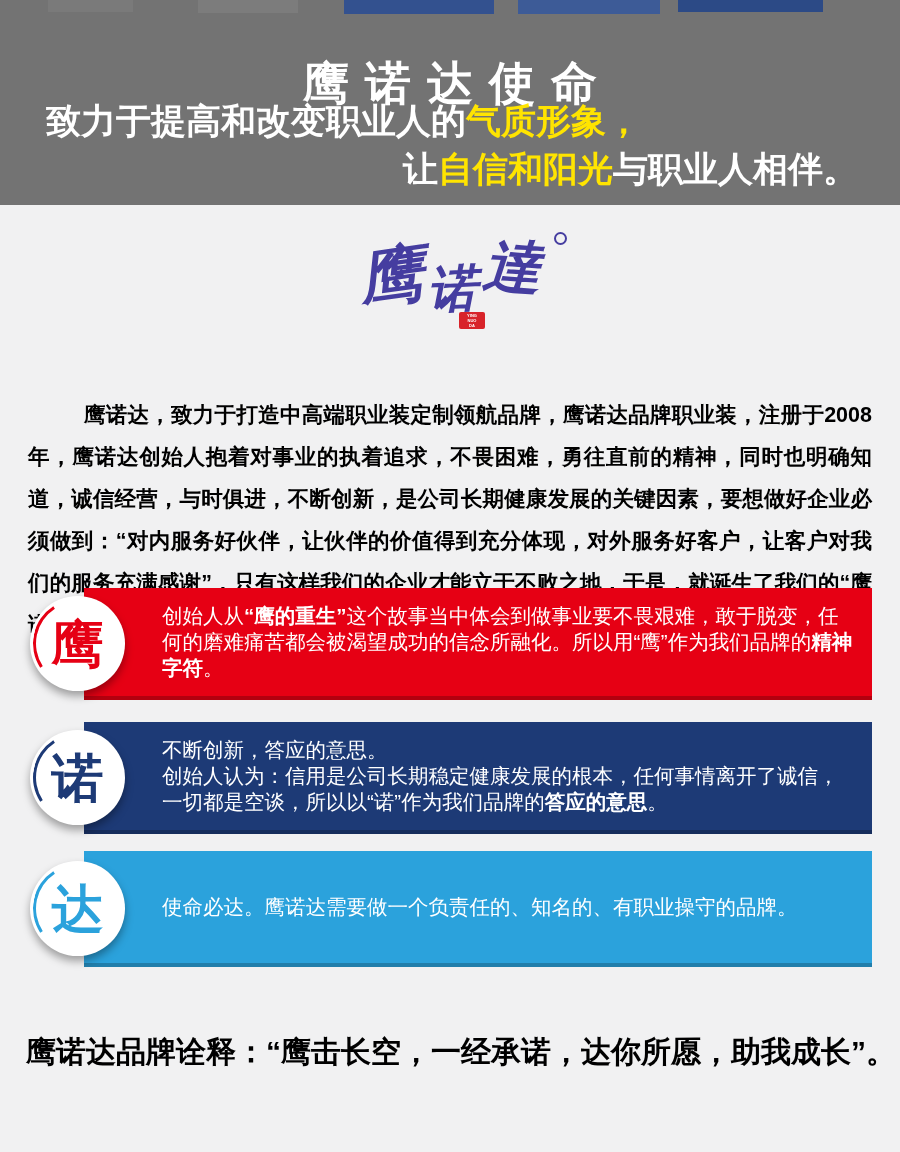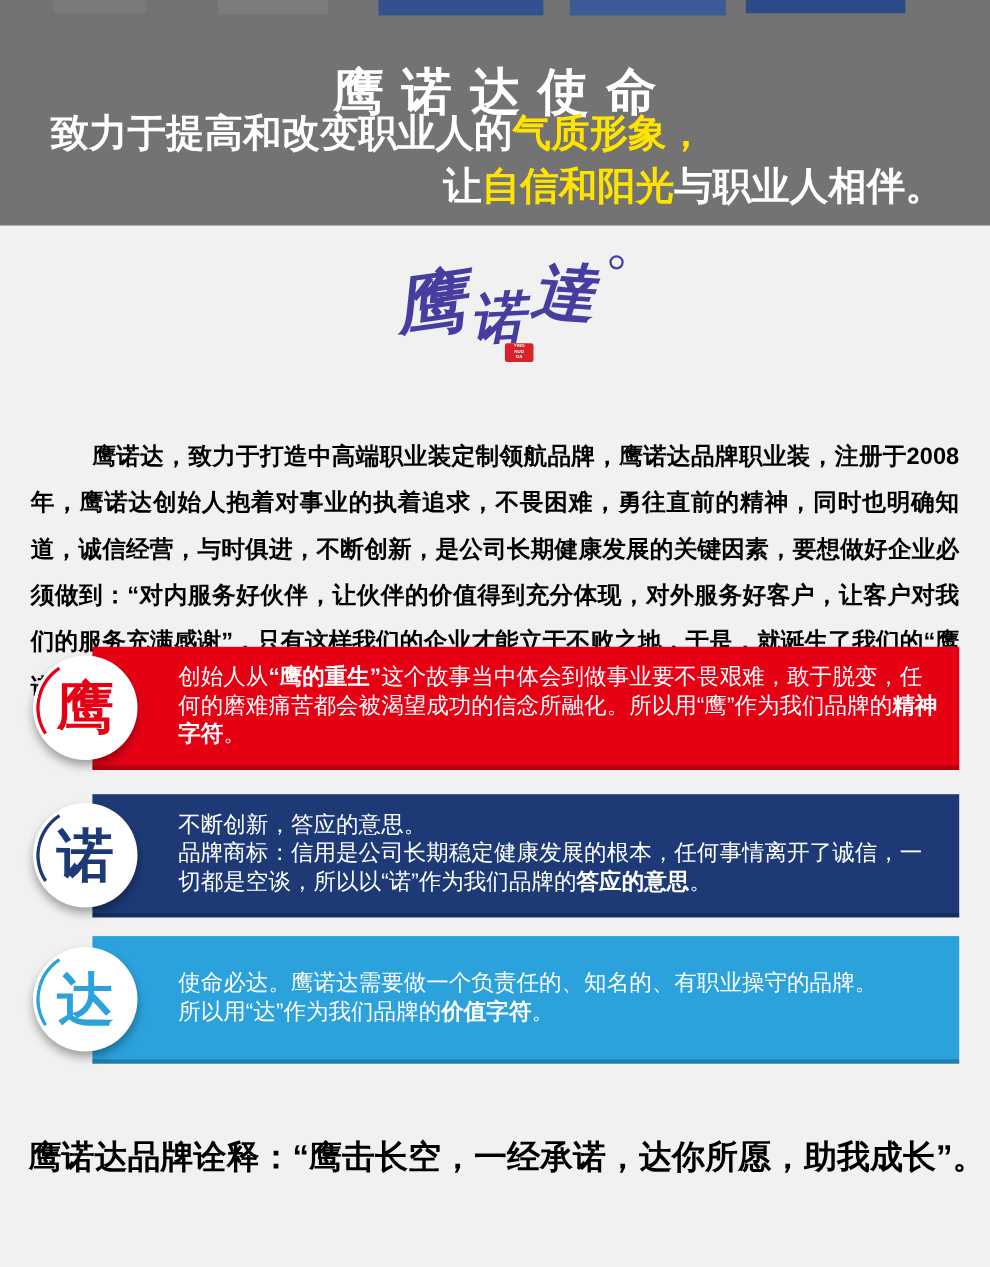--- a/index.html
+++ b/index.html
@@ -104,28 +104,27 @@
     </div>
 </section>
 
 <section class="banner b2" style="background: rgb(29, 58, 118);">
   <div class="coin">
     <span class="coin-arc" style="border-left-color: rgb(29, 58, 118);"></span>
     <span class="coin-char" style="color: rgb(29, 58, 118);">诺</span>
   </div>
   <div class="banner-text">
       <p><span>不断创新，答应的意思。</span></p>
-      <p><span>品牌商标：信用是公司长期稳定健康发展的根本，任何事情离开了诚信，一切都是空谈，所以以“诺”作为我们品牌的</span><span class="seg-bold">答应的意思</span><span>。</span></p>
+      <p><span>创始人认为：信用是公司长期稳定健康发展的根本，任何事情离开了诚信，一切都是空谈，所以以“诺”作为我们品牌的</span><span class="seg-bold">答应的意思</span><span>。</span></p>
     </div>
 </section>
 
 <section class="banner b3" style="background: rgb(43, 162, 220);">
   <div class="coin">
     <span class="coin-arc" style="border-left-color: rgb(43, 162, 220);"></span>
     <span class="coin-char" style="color: rgb(43, 162, 220);">达</span>
   </div>
   <div class="banner-text">
       <p><span>使命必达。鹰诺达需要做一个负责任的、知名的、有职业操守的品牌。</span></p>
-      <p><span>所以用“达”作为我们品牌的</span><span class="seg-bold">价值字符</span><span>。</span></p>
     </div>
 </section>
 
 <div class="tagline">鹰诺达品牌诠释：“鹰击长空，一经承诺，达你所愿，助我成长”。</div>
 
 </body></html>

